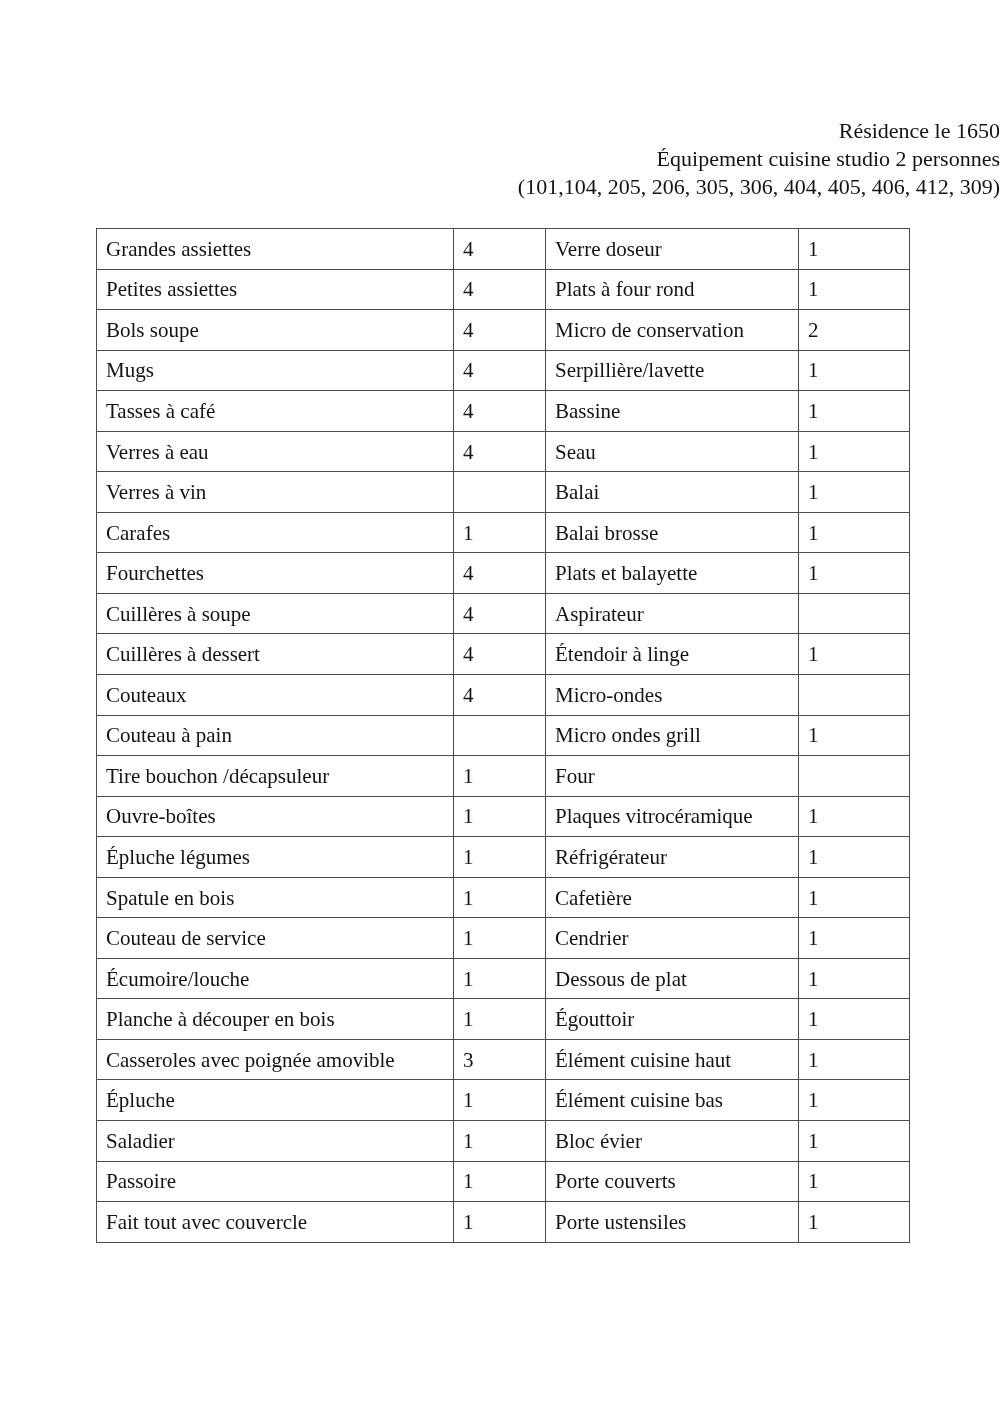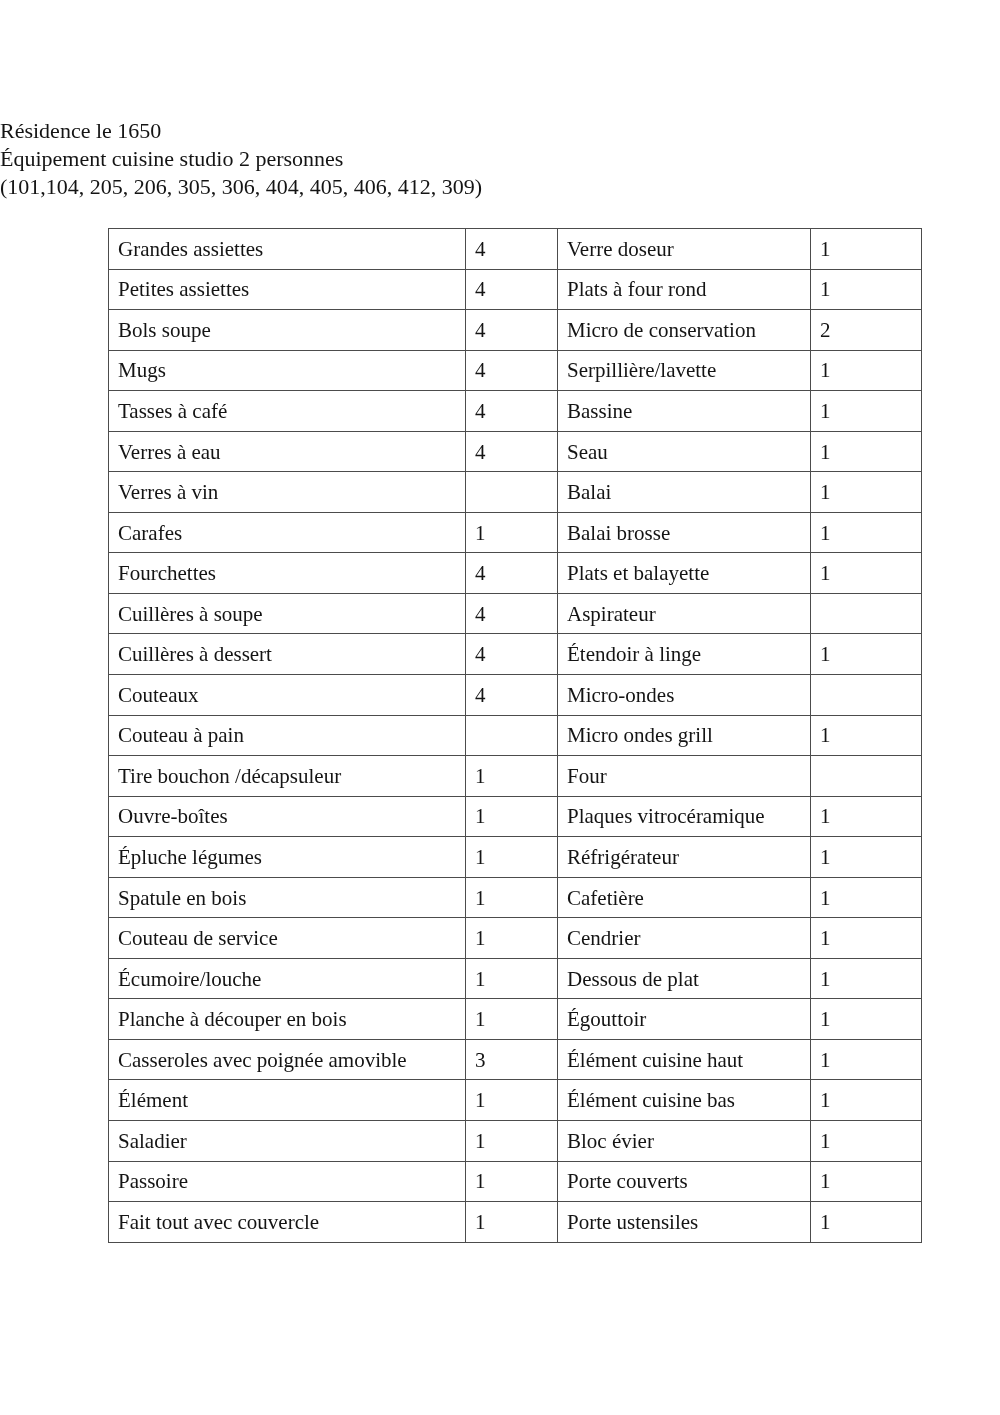--- a/index.html
+++ b/index.html
@@ -14,29 +14,29 @@
     width: 1000px;
     height: 1415px;
     background: #ffffff;
     overflow: hidden;
   }
   .title-block {
     position: absolute;
     top: 117px;
     left: 0;
     width: 1000px;
-    text-align: left;
+    text-align: right;
     font-size: 22px;
     line-height: 28px;
     color: #141414;
   }
   .title-block div { white-space: nowrap; }
   table.equipment {
     position: absolute;
-    left: 108px;
+    left: 96px;
     top: 228px;
     width: 813px;
     height: 1015px;
     border-collapse: collapse;
     table-layout: fixed;
   }
   table.equipment td {
     border: 1px solid #4c4c4c;
     font-size: 21px;
     line-height: 24px;
@@ -214,21 +214,21 @@
     </tr>
 
     <tr>
       <td>Casseroles avec poignée amovible</td>
       <td>3</td>
       <td>Élément cuisine haut</td>
       <td>1</td>
     </tr>
 
     <tr>
-      <td>Élément</td>
+      <td>Épluche</td>
       <td>1</td>
       <td>Élément cuisine bas</td>
       <td>1</td>
     </tr>
 
     <tr>
       <td>Saladier</td>
       <td>1</td>
       <td>Bloc évier</td>
       <td>1</td>

